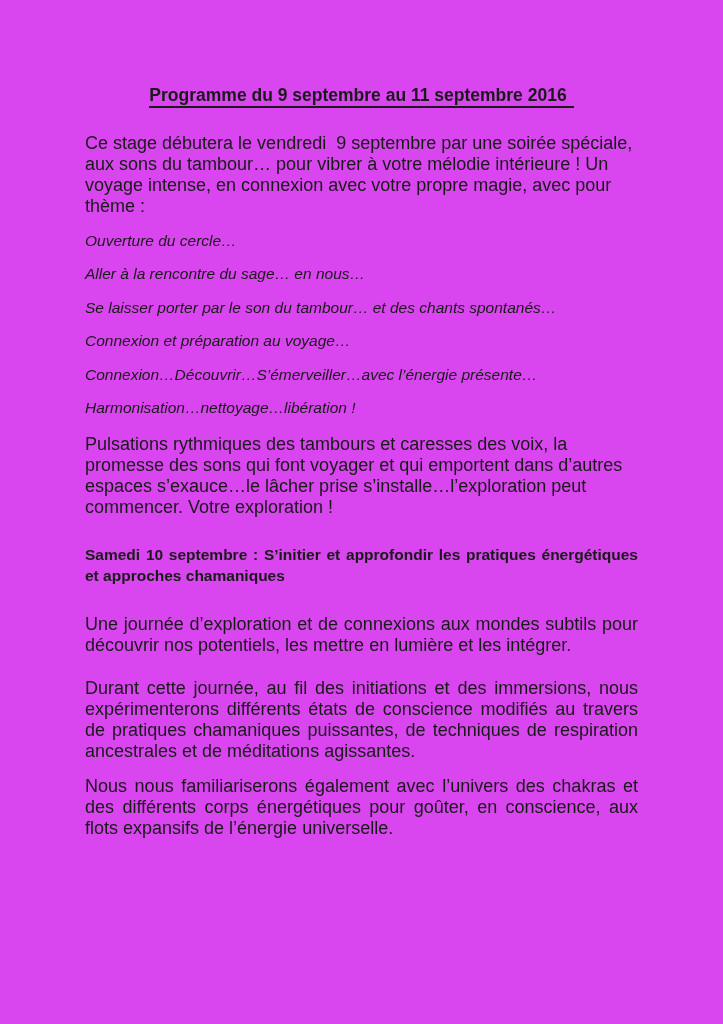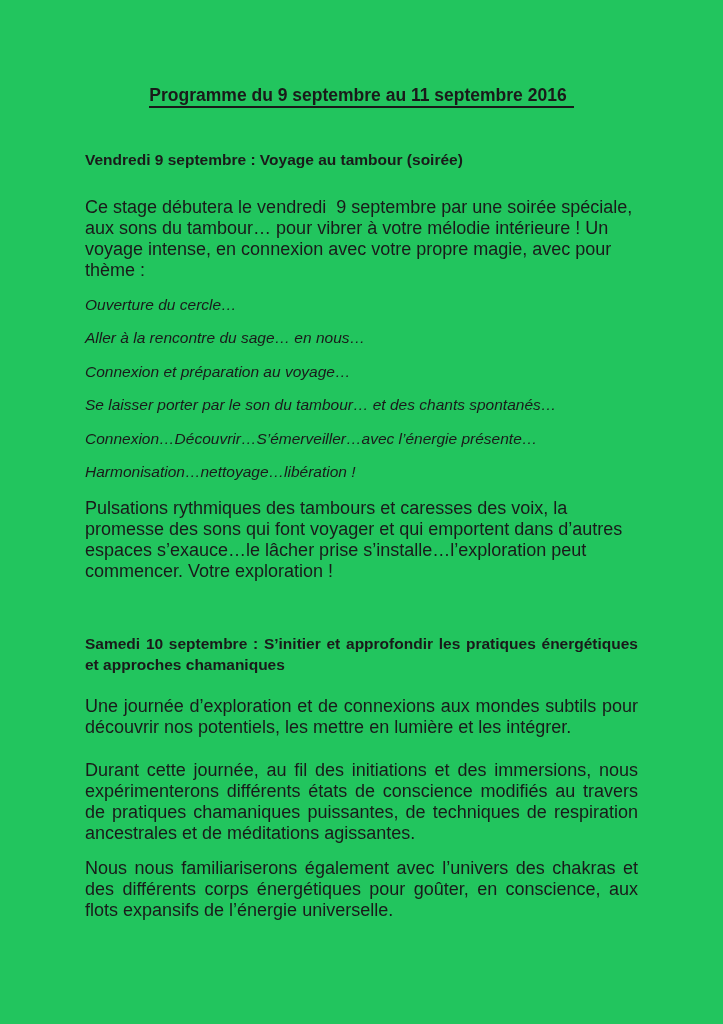--- a/index.html
+++ b/index.html
@@ -5,21 +5,21 @@
   html, body {
     margin: 0;
     padding: 0;
     background: #ffffff;
   }
   .page {
     position: relative;
     width: 723px;
     height: 1024px;
     margin: 0 auto;
-    background: #22c55e;
+    background: #d946ef;
     box-sizing: border-box;
     padding: 0 85px;
     overflow: hidden;
     font-family: "Liberation Sans", sans-serif;
     color: #1a1a1a;
   }
   .doc-title {
     margin: 84px 0 0 0;
     text-align: center;
     font-size: 17.5px;
@@ -32,21 +32,21 @@
     padding-bottom: 1px;
   }
   .section-heading {
     margin: 43px 0 0 0;
     font-size: 15.5px;
     font-weight: 700;
     line-height: 21px;
   }
   .section-heading.justify {
     text-align: justify;
-    margin-top: 51px;
+    margin-top: 26px;
   }
   .body-text {
     margin: 27px 0 0 0;
     font-size: 18px;
     line-height: 21px;
   }
   .prewrap { white-space: pre-wrap; }
   .justify { text-align: justify; }
   .theme-line {
     margin: 21px 0 0 0;
@@ -55,40 +55,39 @@
     text-align: center;
     line-height: 21px;
   }
   .program-line {
     margin: 12.5px 0 0 0;
     font-size: 15.5px;
     font-style: italic;
     line-height: 21px;
   }
   .mt-16 { margin-top: 16px; }
-  .mt-19 { margin-top: 21px; }
+  .mt-19 { margin-top: 28px; }
   .mt-15 { margin-top: 22px; }
   .mt-14 { margin-top: 14px; }
 </style>
 </head>
 <body>
 
 <div class="page">
 
   <h1 class="doc-title"><span class="underlined">Programme du 9 septembre au 11 septembre 2016</span></h1>
 
-  <h2 class="section-heading">Vendredi 9 septembre : Voyage au tambour (soirée)</h2>
 
   <p class="body-text prewrap">Ce stage débutera le vendredi  9 septembre par une soirée spéciale, aux sons du tambour… pour vibrer à votre mélodie intérieure ! Un voyage intense, en connexion avec votre propre magie, avec pour thème :</p>
 
 
   <p class="program-line">Ouverture du cercle…</p>
   <p class="program-line">Aller à la rencontre du sage… en nous…</p>
+  <p class="program-line">Se laisser porter par le son du tambour… et des chants spontanés…</p>
   <p class="program-line">Connexion et préparation au voyage…</p>
-  <p class="program-line">Se laisser porter par le son du tambour… et des chants spontanés…</p>
   <p class="program-line">Connexion…Découvrir…S’émerveiller…avec l’énergie présente…</p>
   <p class="program-line">Harmonisation…nettoyage…libération !</p>
 
   <p class="body-text mt-16">Pulsations rythmiques des tambours et caresses des voix, la promesse des sons qui font voyager et qui emportent dans d’autres espaces s’exauce…le lâcher prise s’installe…l’exploration peut commencer. Votre exploration !</p>
 
   <h2 class="section-heading justify">Samedi 10 septembre : S’initier et approfondir les pratiques énergétiques et approches chamaniques</h2>
 
   <p class="body-text justify mt-19">Une journée d’exploration et de connexions aux mondes subtils pour découvrir nos potentiels, les mettre en lumière et les intégrer.</p>
 
   <p class="body-text justify mt-15">Durant cette journée, au fil des initiations et des immersions, nous expérimenterons différents états de conscience modifiés au travers de pratiques chamaniques puissantes, de techniques de respiration ancestrales et de méditations agissantes.</p>

